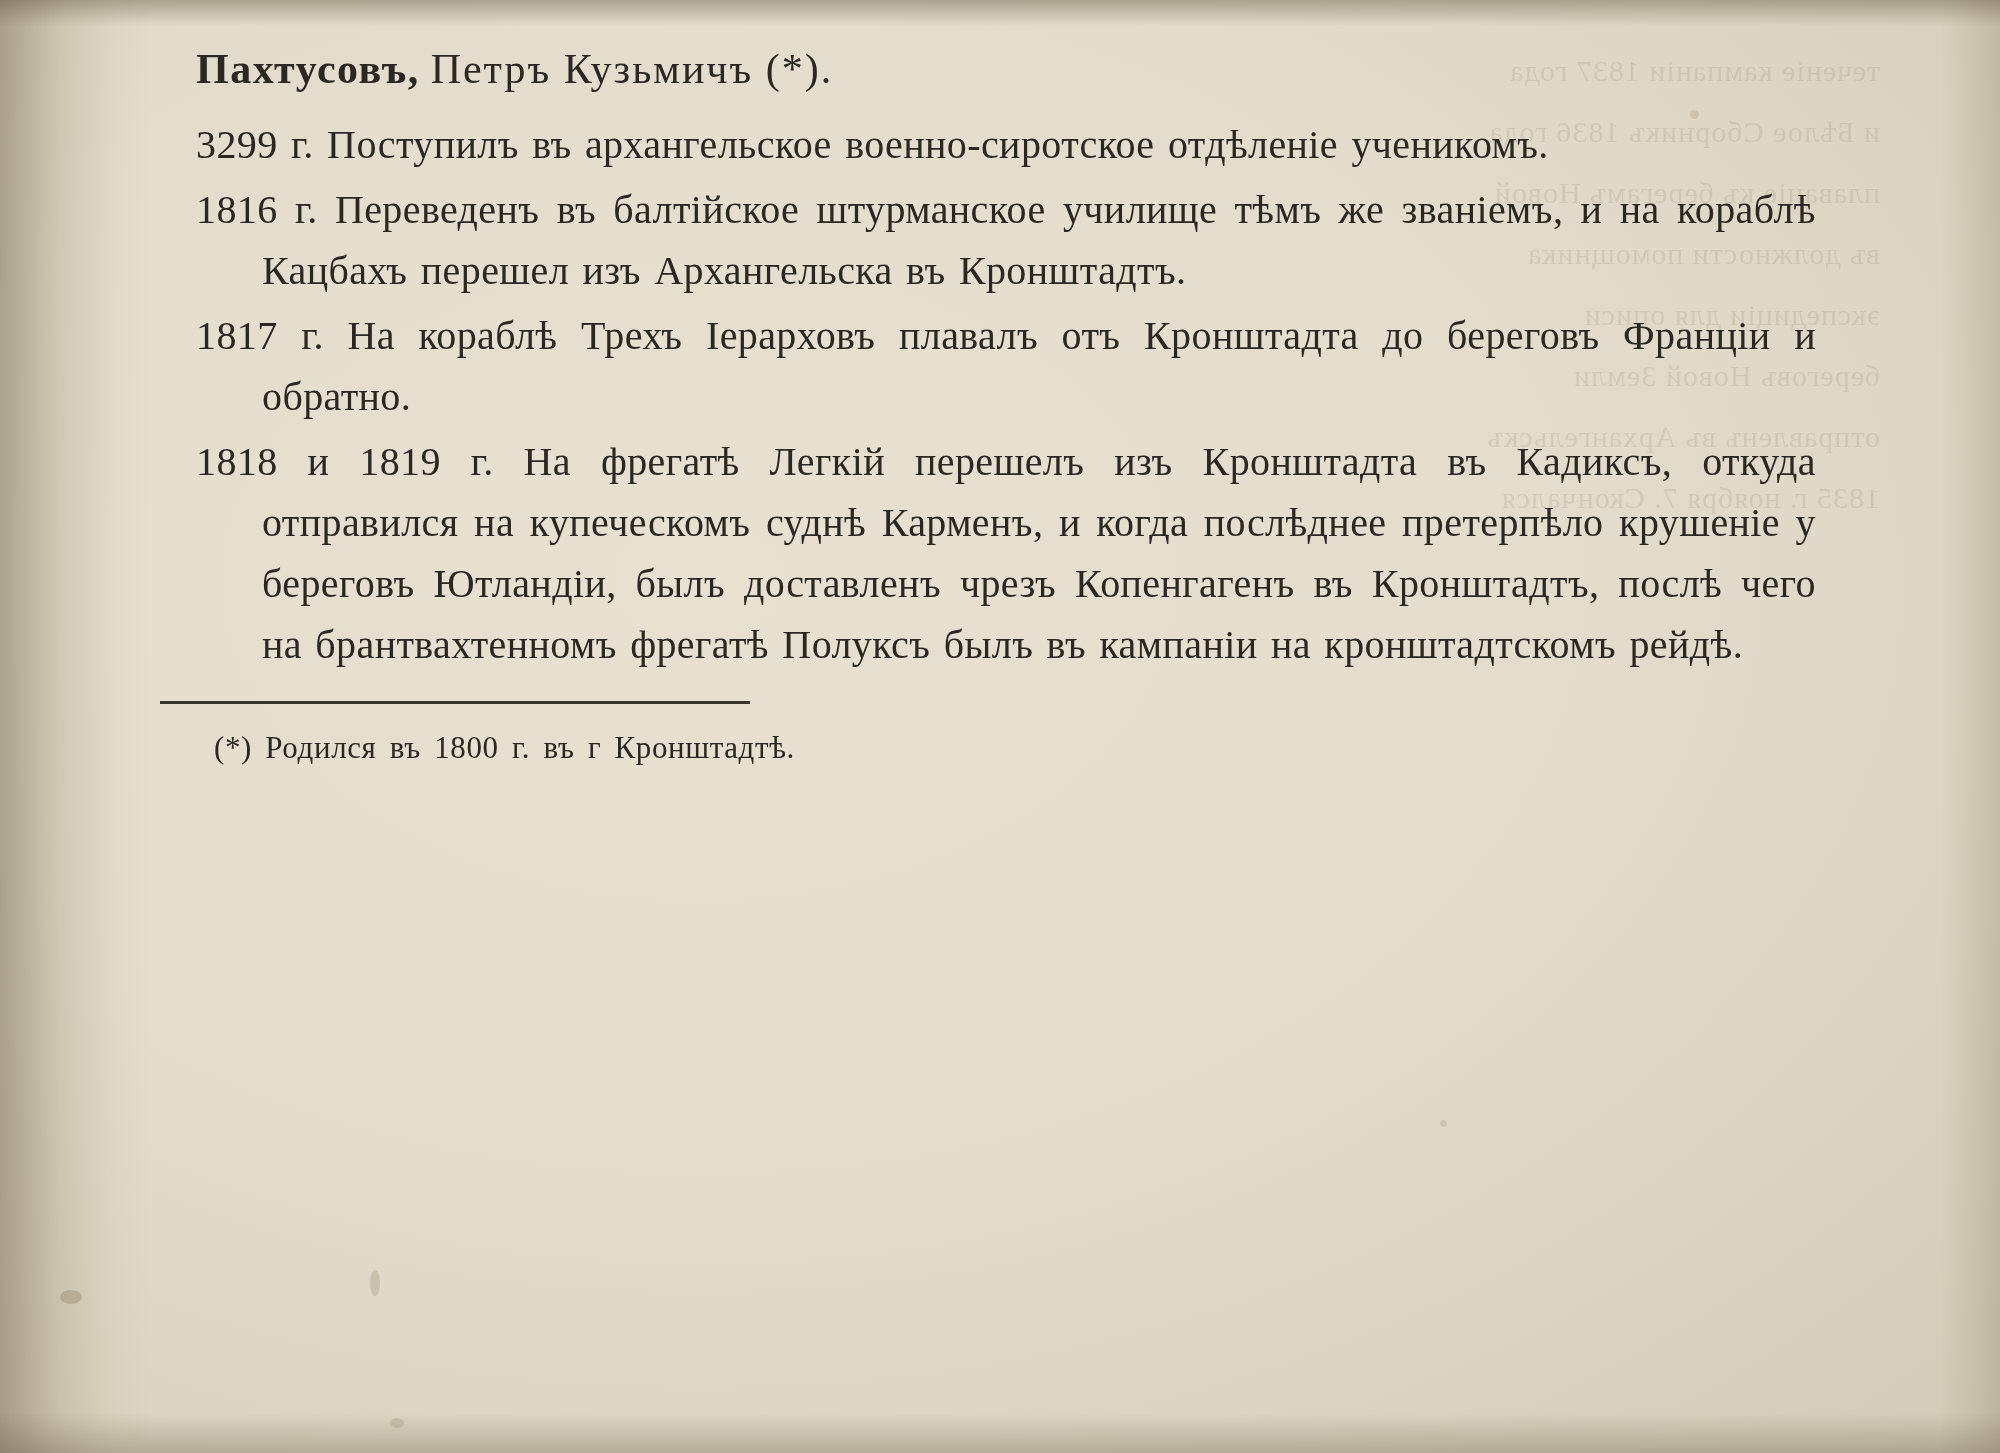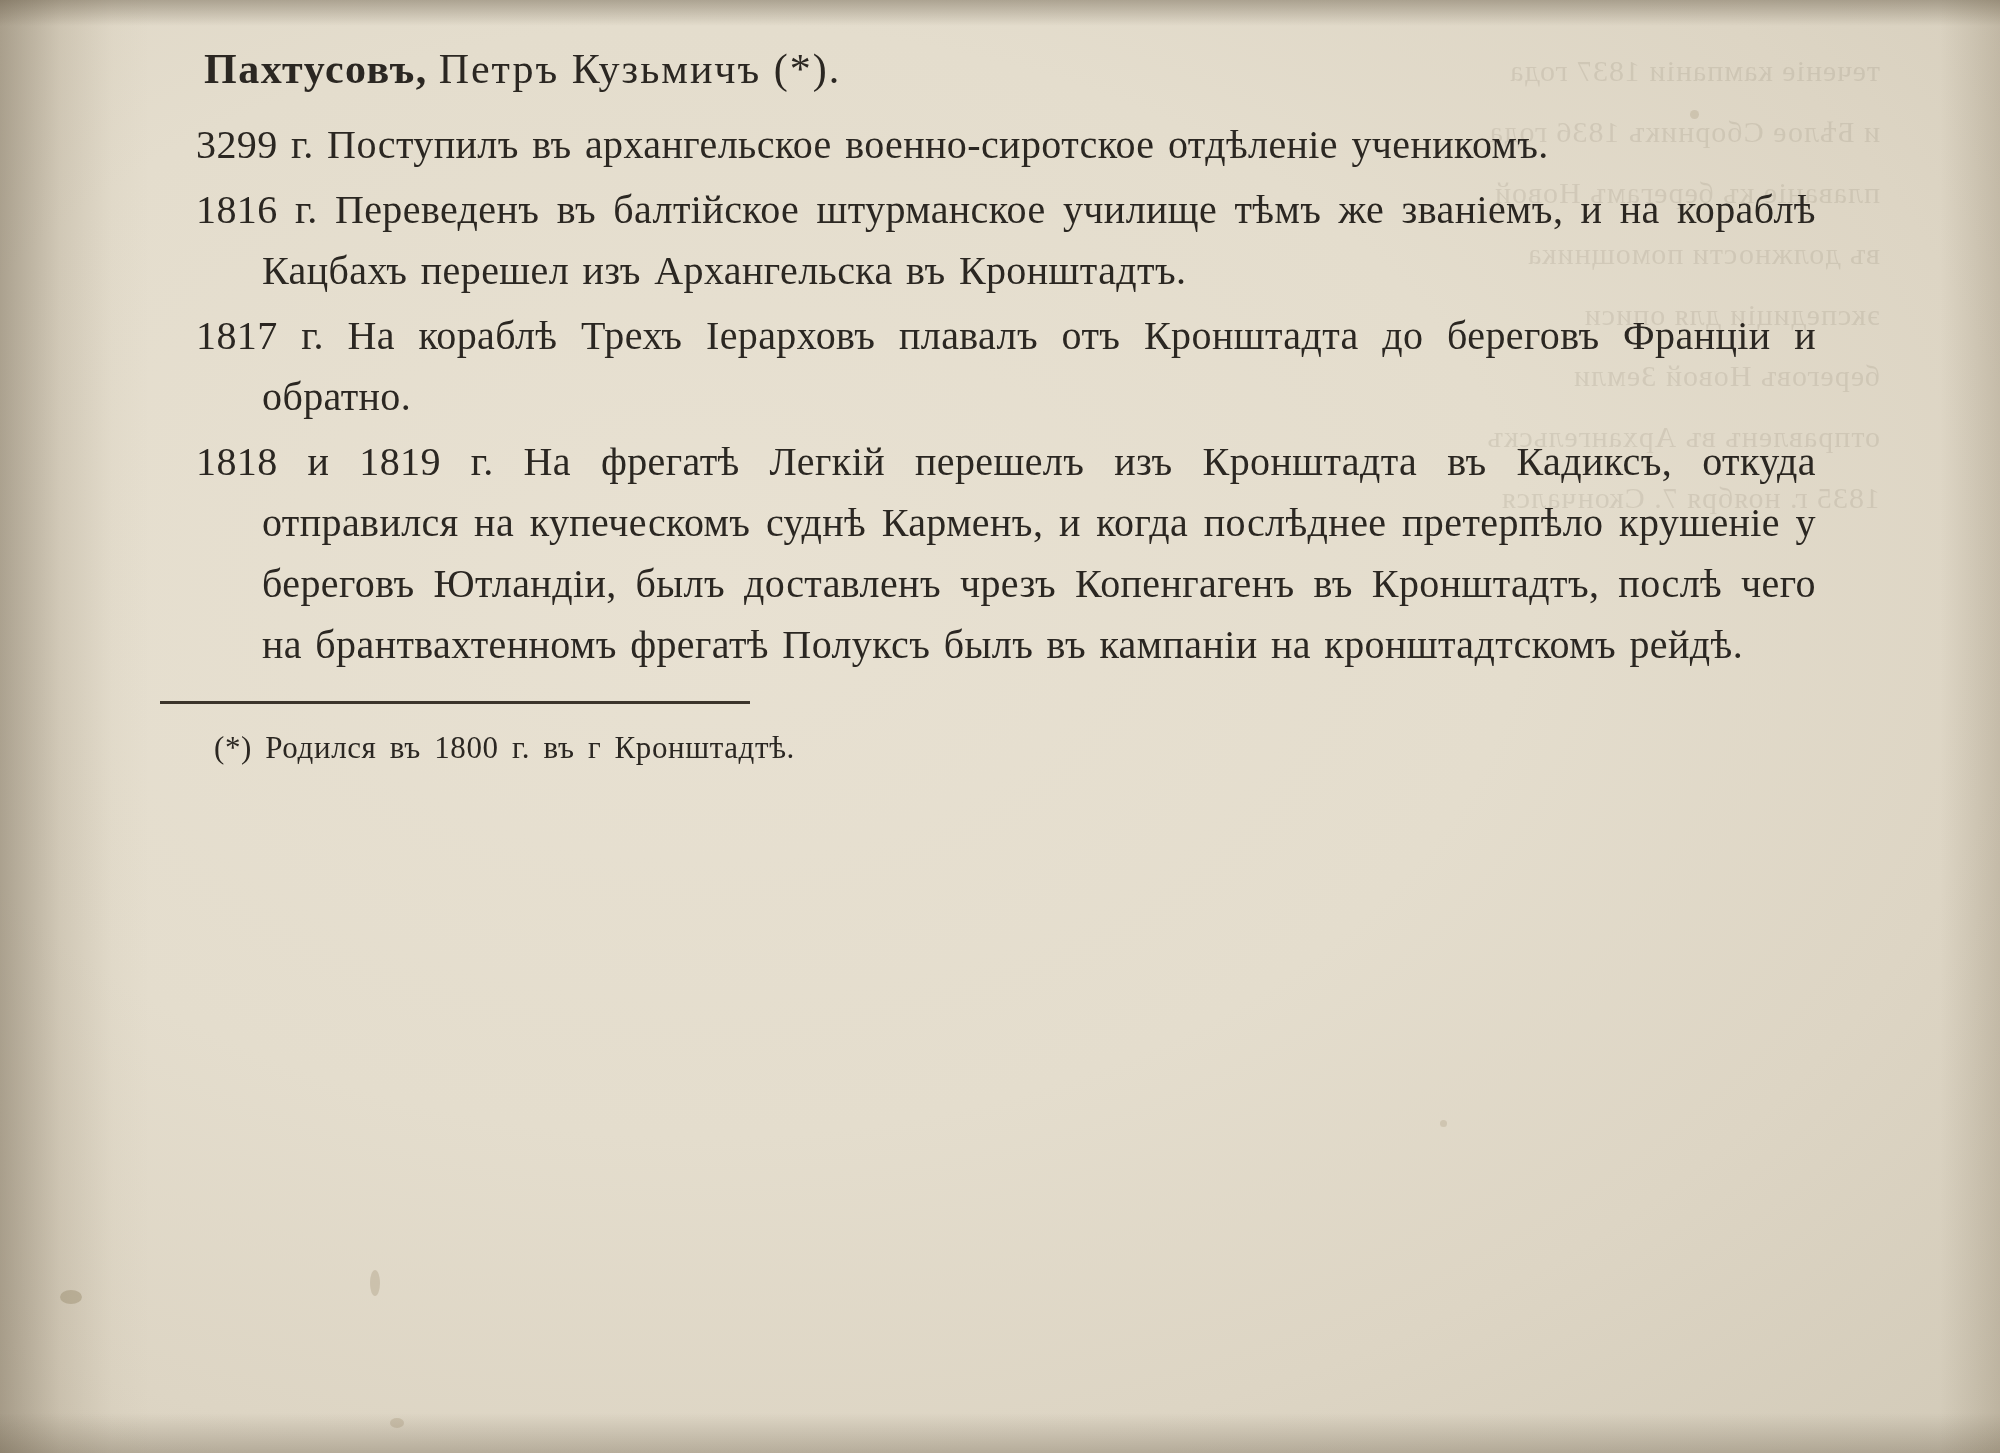--- a/index.html
+++ b/index.html
@@ -90,21 +90,20 @@
     width: 1620px;
     color: #2b2722;
   }
 
   .heading {
     font-size: 42px;
     line-height: 58px;
     letter-spacing: 0.5px;
     margin-bottom: 16px;
     white-space: nowrap;
-    margin-left: 8px;
   }
   .heading .surname {
     font-weight: bold;
     letter-spacing: 1.5px;
   }
   .heading .rest {
     font-weight: normal;
     letter-spacing: 2px;
   }
 

